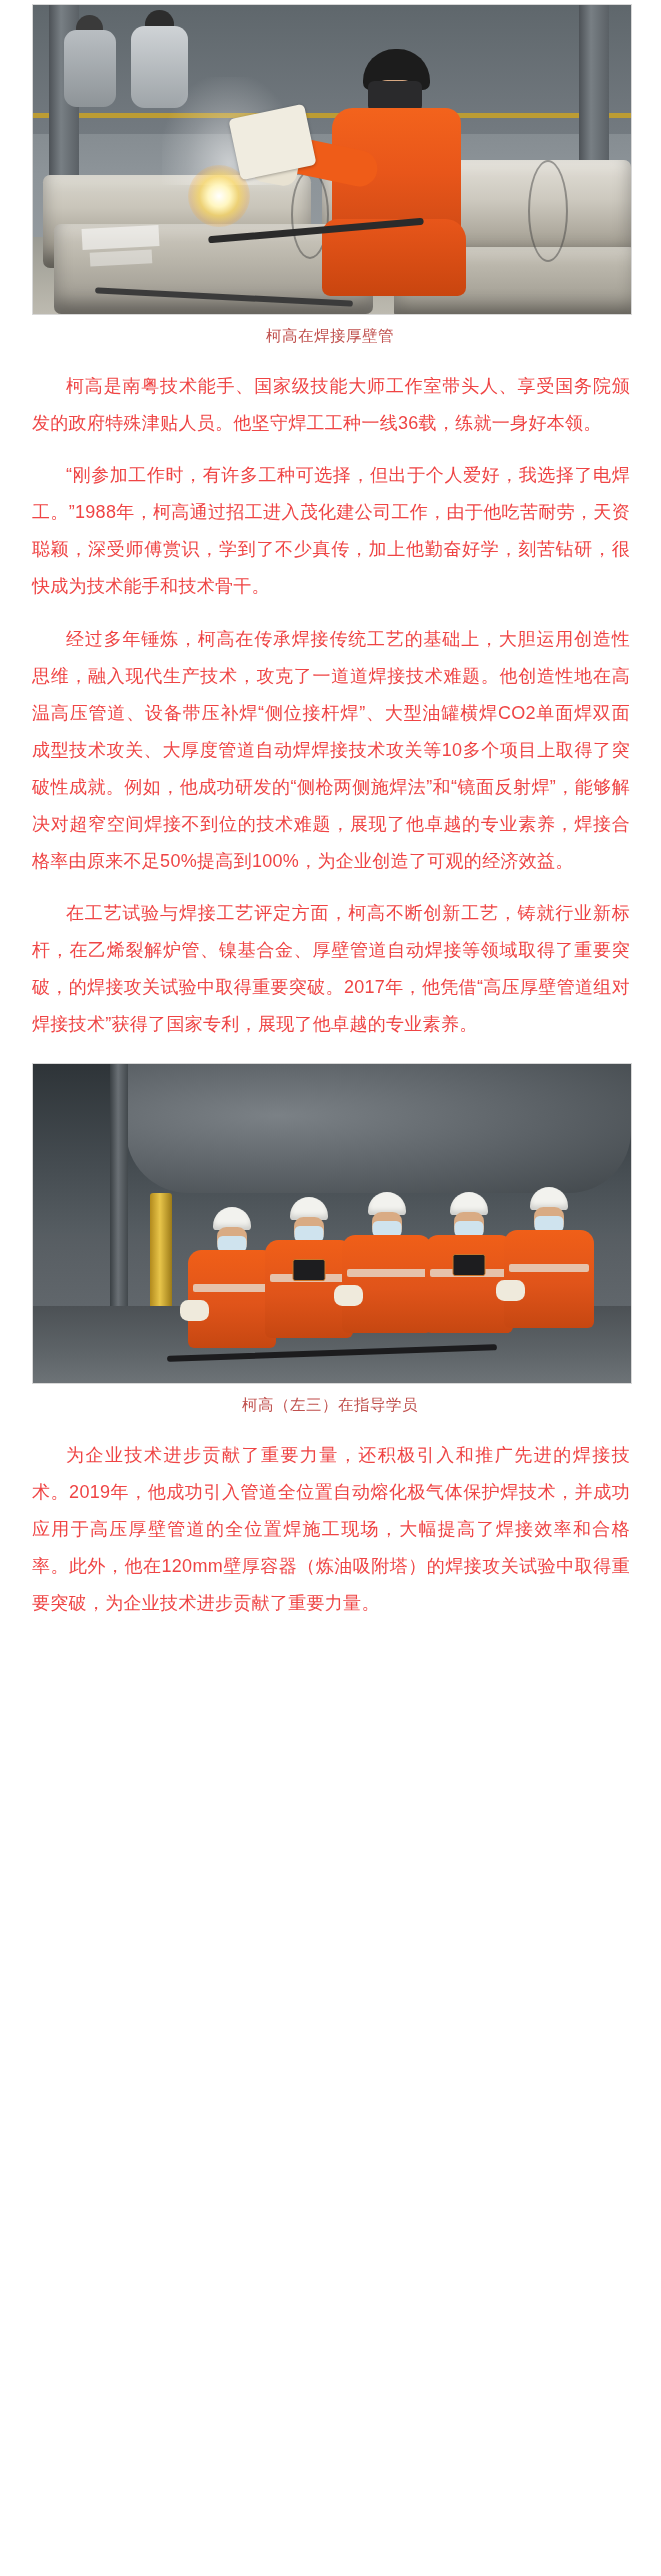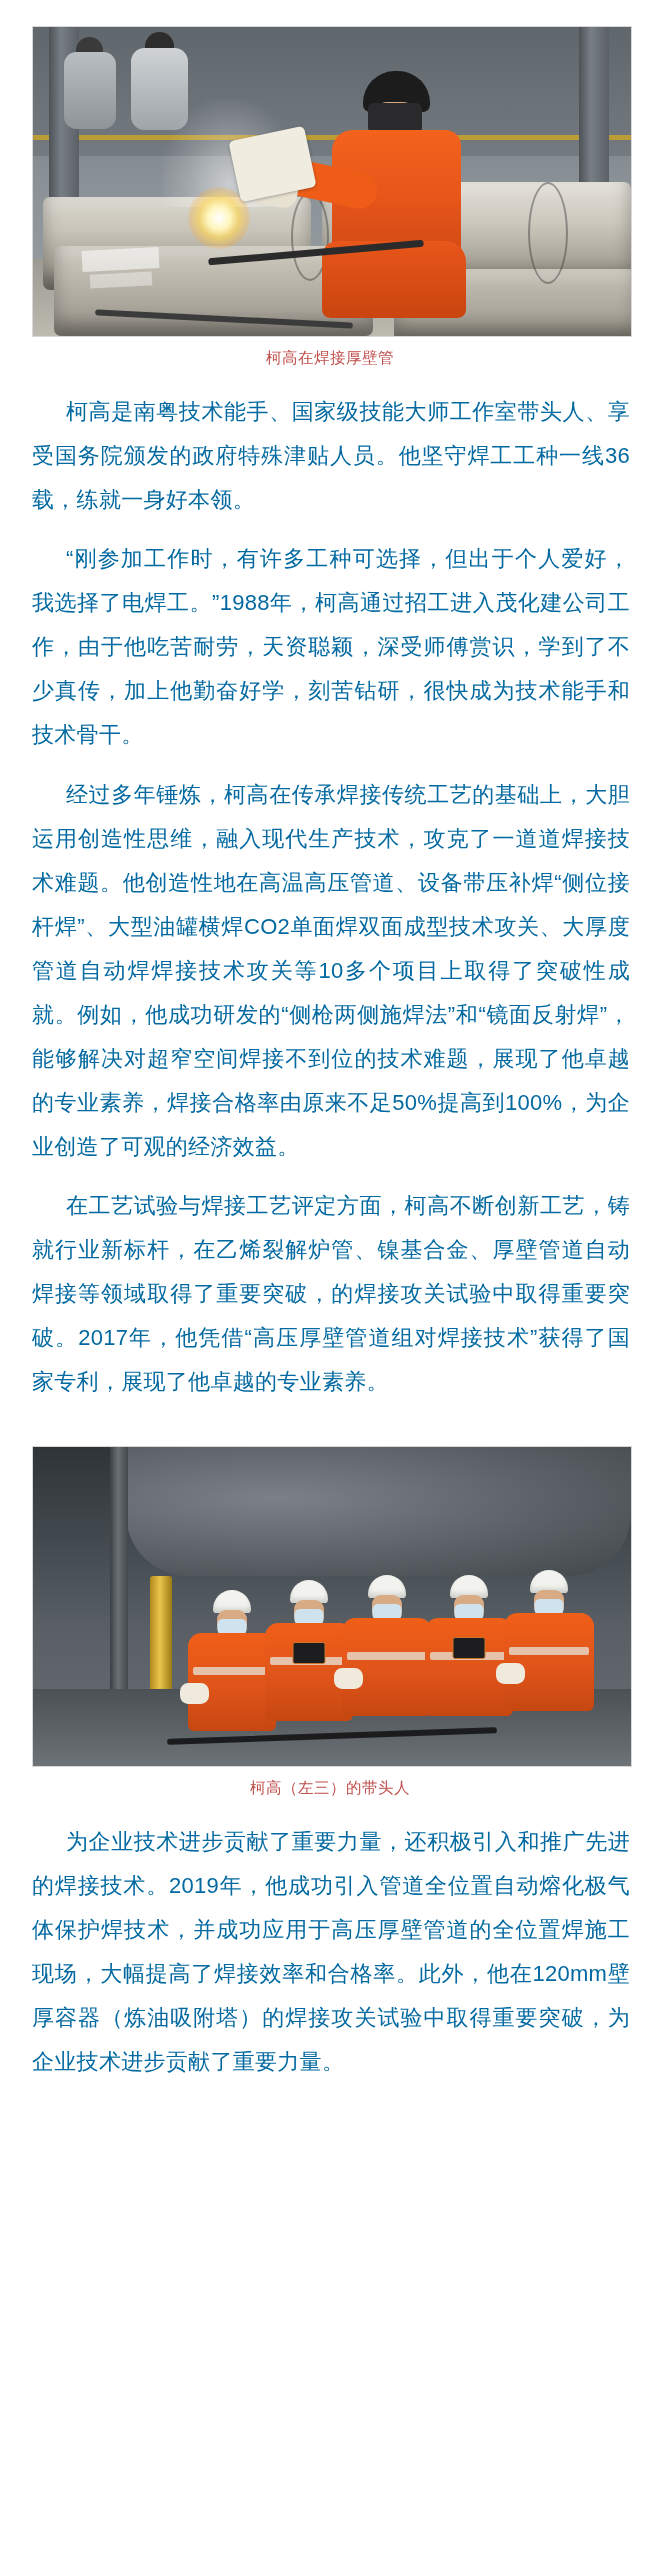--- a/index.html
+++ b/index.html
@@ -14,21 +14,21 @@
   }
   .page {
     width: 662px;
     box-sizing: border-box;
     padding: 0 0 31px 0;
     background: #ffffff;
   }
   .figure {
     width: 660px;
     box-sizing: border-box;
-    padding: 26px 32px 0 32px;
+    padding: 4px 32px 0 32px;
   }
   .figure-img {
     width: 598px;
     height: 309px;
     position: relative;
     overflow: hidden;
     border: 0.5px solid #d8d8d8;
     background: #8a8f94;
   }
   .figure.second .figure-img {
@@ -40,26 +40,26 @@
     color: #c0504d;
     padding: 11.3px 0 5.2px 0;
     letter-spacing: 0.5px;
   }
   .body-text {
     width: 662px;
     box-sizing: border-box;
     padding: 0 32px;
   }
   p.para {
-    font-size: 22px;
-    line-height: 44px;
+    font-size: 18px;
+    line-height: 37px;
     text-indent: 34px;
     margin: 15.5px 0 15.5px 0;
     text-align: justify;
-    color: #0369a1;
+    color: #ef4444;
     letter-spacing: 0.3px;
   }
 
   
   .ph1 {
     background: linear-gradient(180deg,#6c7378 0%, #7e858a 28%, #8d9499 55%, #9aa0a4 100%);
   }
   .ph1 .floor {
     position: absolute; left: 0; right: 0; bottom: 0; height: 77px;
     background: linear-gradient(180deg,#9a9a93 0%, #b0aea4 60%, #bdbab0 100%);
@@ -368,21 +368,21 @@
         <div class="p-head"></div>
         <div class="p-face"></div>
         <div class="p-mask"></div>
         <div class="p-body"></div>
         <div class="p-refl"></div>
         <div class="p-glove"></div>
       </div>
 
       <div class="cable"></div>
     </div>
-    <div class="figure-caption">柯高（左三）的带头人</div>
+    <div class="figure-caption">柯高（左三）在指导学员</div>
   </div>
 
   <div class="body-text">
     <p class="para">为企业技术进步贡献了重要力量，还积极引入和推广先进的焊接技术。2019年，他成功引入管道全位置自动熔化极气体保护焊技术，并成功应用于高压厚壁管道的全位置焊施工现场，大幅提高了焊接效率和合格率。此外，他在120mm壁厚容器（炼油吸附塔）的焊接攻关试验中取得重要突破，为企业技术进步贡献了重要力量。</p>
   </div>
 
 </div>
 
 
 </body></html>

